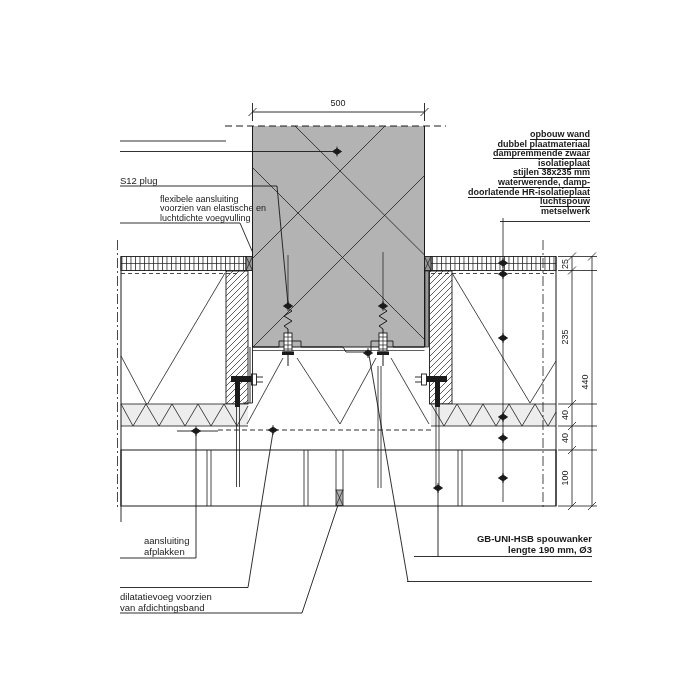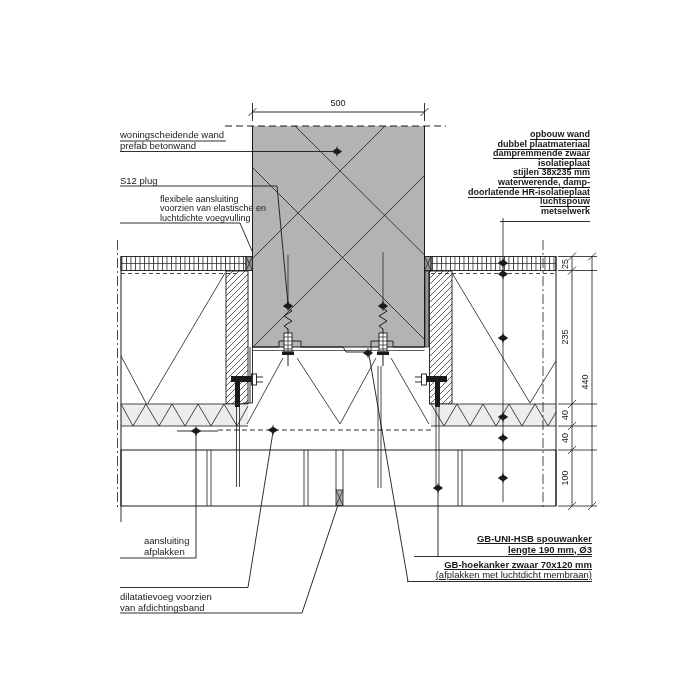--- a/index.html
+++ b/index.html
@@ -6,21 +6,21 @@
   #stage{position:relative;width:700px;height:700px;background:#fff;overflow:hidden;
          font-family:"Liberation Sans",sans-serif;color:#1a1a1a;}
   svg{position:absolute;left:0;top:0;}
   .lbl{position:absolute;font-size:9.5px;line-height:10.5px;white-space:nowrap;}
   .lbl.small{font-size:9px;line-height:9.3px;margin-left:40px;}
   .rblock{position:absolute;right:110px;top:130px;text-align:right;font-size:9px;}
   .rblock .rline{line-height:9.6px;}
   .rblock .rline span{border-bottom:1px solid #1a1a1a;font-weight:bold;}
   .rblock .rline span.nob{border-bottom:none;}
   .bold{font-weight:bold;font-size:9.5px;}
-  .rightalign{text-align:right;text-decoration:underline;}
+  .rightalign{text-align:right;}
   .dim{position:absolute;font-size:9px;text-align:center;}
   .rot{transform:rotate(-90deg);transform-origin:center;width:40px;height:10px;}
 </style>
 </head>
 <body>
 
 <div id="stage">
 
 <svg width="700" height="700" viewBox="0 0 700 700">
   <defs>
@@ -254,24 +254,20 @@
     <line x1="302" y1="613" x2="338" y2="505"></line>
     <line x1="414" y1="556.5" x2="592" y2="556.5"></line>
     <line x1="438" y1="488" x2="438" y2="556.5"></line>
     <use href="#dia" x="438" y="488"></use>
     <line x1="407" y1="581.5" x2="592" y2="581.5"></line>
     <line x1="369" y1="355" x2="408" y2="581.5"></line>
     <use href="#dia" x="368" y="353"></use>
   </g>
 </svg>
 
-<div class="lbl" style="left:120px;top:130px;">
-  <div>woningscheidende wand</div>
-  <div>prefab betonwand</div>
-</div>
 <div class="lbl" style="left:120px;top:175.5px;">
   <div>S12 plug</div>
 </div>
 <div class="lbl small" style="left:120px;top:195px;">
   <div>flexibele aansluiting</div>
   <div>voorzien van elastische en</div>
   <div>luchtdichte voegvulling</div>
 </div>
 
 <div class="rblock">
@@ -292,24 +288,20 @@
 </div>
 <div class="lbl" style="left:120px;top:592px;">
   <div>dilatatievoeg voorzien</div>
   <div>van afdichtingsband</div>
 </div>
 
 <div class="lbl rightalign" style="right:108px;top:534px;">
   <div class="bold">GB-UNI-HSB spouwanker</div>
   <div class="bold">lengte 190 mm, Ø3</div>
 </div>
-<div class="lbl rightalign" style="right:108px;top:559.5px;">
-  <div class="bold">GB-hoekanker zwaar 70x120 mm</div>
-  <div>(afplakken met luchtdicht membraan)</div>
-</div>
 
 <div class="dim" style="left:323px;top:98px;width:30px;">500</div>
 <div class="dim rot" style="left:545px;top:259px;">25</div>
 <div class="dim rot" style="left:545px;top:332px;">235</div>
 <div class="dim rot" style="left:545px;top:410px;">40</div>
 <div class="dim rot" style="left:545px;top:433px;">40</div>
 <div class="dim rot" style="left:545px;top:473px;">100</div>
 <div class="dim rot" style="left:565px;top:377px;">440</div>
 
 </div>

